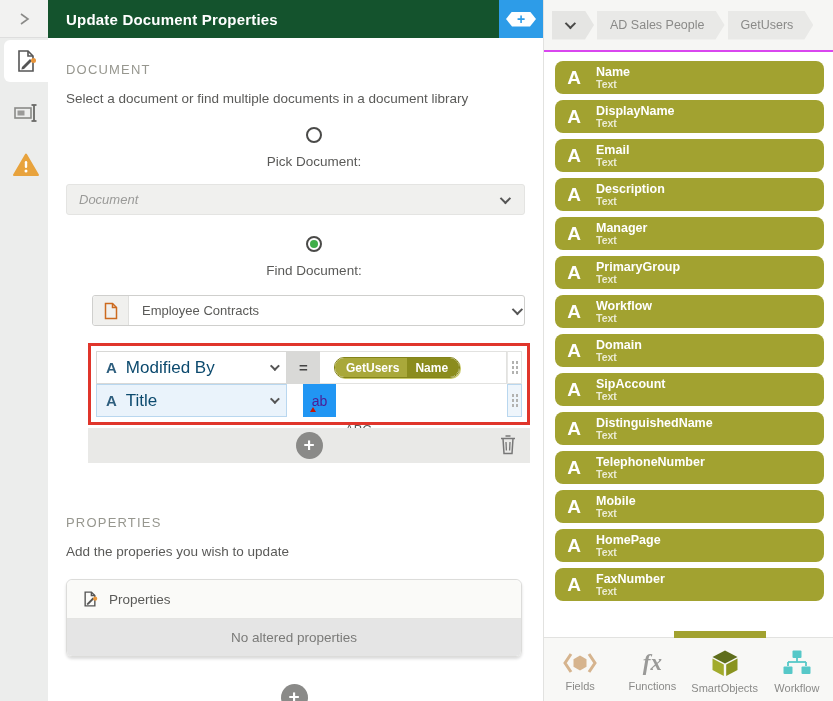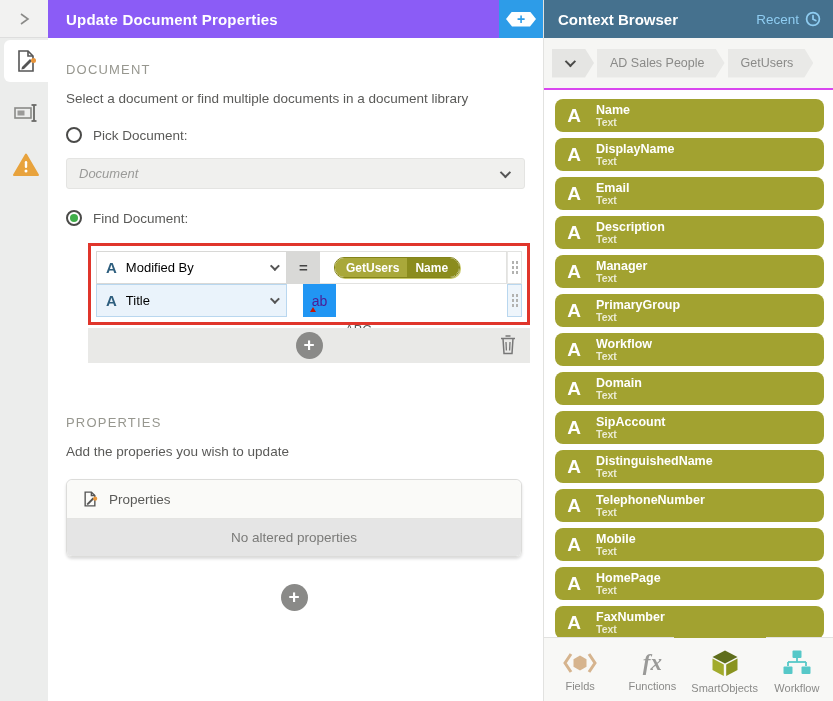--- a/index.html
+++ b/index.html
@@ -9,52 +9,52 @@
 
   
   .sidebar { width:48px; background:#ecedec; display:flex; flex-direction:column; flex-shrink:0; }
   .collapse-area { height:38px; background:#f2f2f1; display:flex; align-items:center; justify-content:center; border-bottom:1px solid #dedede; cursor:pointer; }
   .side-tab { width:44px; height:42px; margin:2px 0 2px 4px; display:flex; align-items:center; justify-content:center; cursor:pointer; }
   .side-tab.active { background:#fff; border-radius:6px 0 0 6px; width:44px; }
   .side-tab + .side-tab { margin-top:8px; }
 
   
   .main-panel { width:495px; background:#f1f1ef; display:flex; flex-direction:column; flex-shrink:0; }
-  .main-header { height:38px; background:#8b5cf6; display:flex; align-items:center; padding-left:18px; position:relative; flex-shrink:0; }
+  .main-header { height:38px; background:#14532d; display:flex; align-items:center; padding-left:18px; position:relative; flex-shrink:0; }
   .main-title { color:#fff; font-size:15px; font-weight:700; letter-spacing:.2px; }
   .ctx-toggle { position:absolute; right:0; top:0; width:44px; height:38px; background:#2d9ce8; border:none; display:flex; align-items:center; justify-content:center; cursor:pointer; padding:0; }
   .hex-badge { width:30px; height:15px; background:#fff; clip-path:polygon(20% 0,80% 0,100% 50%,80% 100%,20% 100%,0 50%); display:flex; align-items:center; justify-content:center; }
   .hex-badge span { color:#2d9ce8; font-weight:800; font-size:14px; line-height:1; margin-top:-1px; }
 
   .main-content { background:#fff; width:530px; flex:1; padding:16px 16px 0 18px; position:relative; }
   .section-heading { color:#97978f; font-size:13px; letter-spacing:1.2px; margin:8px 0 0 0; font-weight:400; }
   .section-desc { color:#5a5a58; font-size:13.5px; margin-top:14px; }
 
-  .radio-row { display:flex; align-items:center; gap:11px; margin-top:21px; cursor:pointer; }
+  .radio-row { display:flex; align-items:center; gap:11px; margin-top:21px; cursor:pointer;flex-direction:column; }
   .radio { width:16px; height:16px; border:2px solid #4a4a48; border-radius:50%; background:#fff; display:flex; align-items:center; justify-content:center; flex-shrink:0; }
   .radio.checked::after { content:""; width:8px; height:8px; border-radius:50%; background:#3fae49; }
   .radio-label { color:#5a5a58; font-size:13.5px; }
 
   .select-box { height:31px; border-radius:3px; display:flex; align-items:center; cursor:pointer; }
   .select-plain { margin-top:15px; width:459px; background:#f0f0ee; border:1px solid #e4e4e2; padding:0 12px; }
   .select-placeholder { color:#9a9a98; font-style:italic; font-size:13px; flex:1; }
   .chev-down { width:8px; height:8px; border-right:2px solid #555; border-bottom:2px solid #555; transform:rotate(45deg) translateY(-2px); flex-shrink:0; }
   .select-doc { margin-top:17px; margin-left:26px; width:433px; background:#fff; border:1px solid #cfcfcd; }
   .select-icon-cell { width:36px; height:100%; background:#f0f0ee; border-right:1px solid #e0e0de; display:flex; align-items:center; justify-content:center; border-radius:3px 0 0 3px; flex-shrink:0; }
   .select-value { color:#5a5a58; font-size:13px; flex:1; padding-left:13px; }
   .select-doc .chev-down, .select-plain .chev-down { margin-right:4px; }
 
   
   .filter-section { margin-top:17px; margin-left:22px; width:442px; }
   .red-box { border:3px solid #e0352b; background:#fff; padding:5px 5px; }
   .filter-row { display:flex; align-items:stretch; height:33px; }
   .f-field { width:191px; border:1px solid #d8d8d6; background:#fff; display:flex; align-items:center; gap:9px; padding:0 9px; cursor:pointer; }
   .row-selected .f-field { background:#eaf3fb; border-color:#b9d7ef; }
   .a-glyph { color:#2e5e7e; font-weight:800; font-size:15px; }
-  .f-field-label { color:#000000; font-size:13px; flex:1; }
+  .f-field-label { color:#0c4a6e; font-size:17px; flex:1; }
   .f-field .chev-down { width:7px; height:7px; }
   .f-op { width:33px; display:flex; align-items:center; justify-content:center; background:#d9d9d7; color:#444; font-weight:700; font-size:15px; position:relative; flex-shrink:0; }
   .f-op.op-like { background:#2196f3; color:#4c1d95; font-weight:400; font-size:14px;margin-left:16px; }
   .f-op.op-like::after { content:""; position:absolute; left:7px; bottom:5px; border-left:3px solid transparent; border-right:3px solid transparent; border-bottom:5px solid #c21807; }
   .f-value { flex:1; border:1px solid #e2e2e0; border-left:none; display:flex; align-items:center; padding:0 9px; color:#5a5a58; font-size:13px; background:#fff; }
   .row-selected .f-value { background:#eef5fb; border-color:#b9d7ef;margin-top:44px; }
   .f-handle { width:15px; border:1px solid #e2e2e0; border-left:1px solid #e8e8e6; display:flex; align-items:center; justify-content:center; cursor:grab; background:#fff; }
   .row-selected .f-handle { background:#eef5fb; border-color:#b9d7ef; }
   .dots { width:7px; height:16px; background-image:radial-gradient(#b2b2b0 1.1px, transparent 1.2px); background-size:4px 5px; }
   .connector-row { display:flex; height:21px; }
@@ -158,20 +158,30 @@
       <div class="select-box select-plain">
         <span class="select-placeholder">Document</span>
         <span class="chev-down"></span>
       </div>
 
       <div class="radio-row">
         <span class="radio checked"></span>
         <span class="radio-label">Find Document:</span>
       </div>
 
+      <div class="select-box select-doc">
+        <span class="select-icon-cell">
+          <svg width="16" height="18" viewBox="0 0 16 18">
+            <path d="M2.5 1.5 h7 l4 4 v11 h-11 z" fill="none" stroke="#cc6a1f" stroke-width="1.5"></path>
+            <path d="M9.5 1.5 v4 h4" fill="none" stroke="#cc6a1f" stroke-width="1.5"></path>
+          </svg>
+        </span>
+        <span class="select-value">Employee Contracts</span>
+        <span class="chev-down"></span>
+      </div>
 
       <div class="filter-section">
         <div class="red-box">
 
           <div class="filter-row">
             <div class="f-field">
               <span class="a-glyph">A</span>
               <span class="f-field-label">Modified By</span>
               <span class="chev-down"></span>
             </div>
@@ -233,30 +243,20 @@
         <div class="props-body">No altered properties</div>
       </div>
 
       <div class="props-add-wrap">
         <button class="add-circle">+</button>
       </div>
     </div>
   </main>
 
   <section class="context-panel">
-    <header class="ctx-header">
-      <span class="ctx-title">Context Browser</span>
-      <button class="recent-link">
-        <span>Recent</span>
-        <svg width="16" height="16" viewBox="0 0 16 16">
-          <circle cx="8" cy="8" r="6.4" fill="none" stroke="#8fcdf2" stroke-width="1.7"></circle>
-          <path d="M8 4.6 V8.2 L10.8 9.6" fill="none" stroke="#8fcdf2" stroke-width="1.7" stroke-linecap="round"></path>
-        </svg>
-      </button>
-    </header>
 
     <div class="crumb-bar">
       <button class="crumb-toggle">
         <span class="chev-down"></span>
       </button>
       <div style="display:flex;gap:3px">
 
       <span class="crumb">AD Sales People</span>
           <span class="crumb">GetUsers</span>
         </div>

